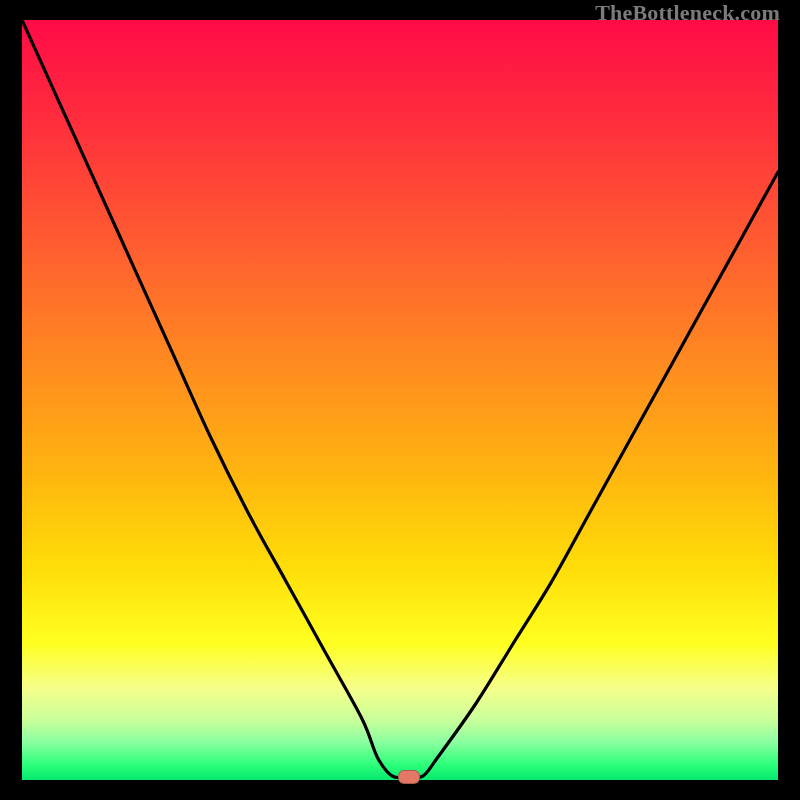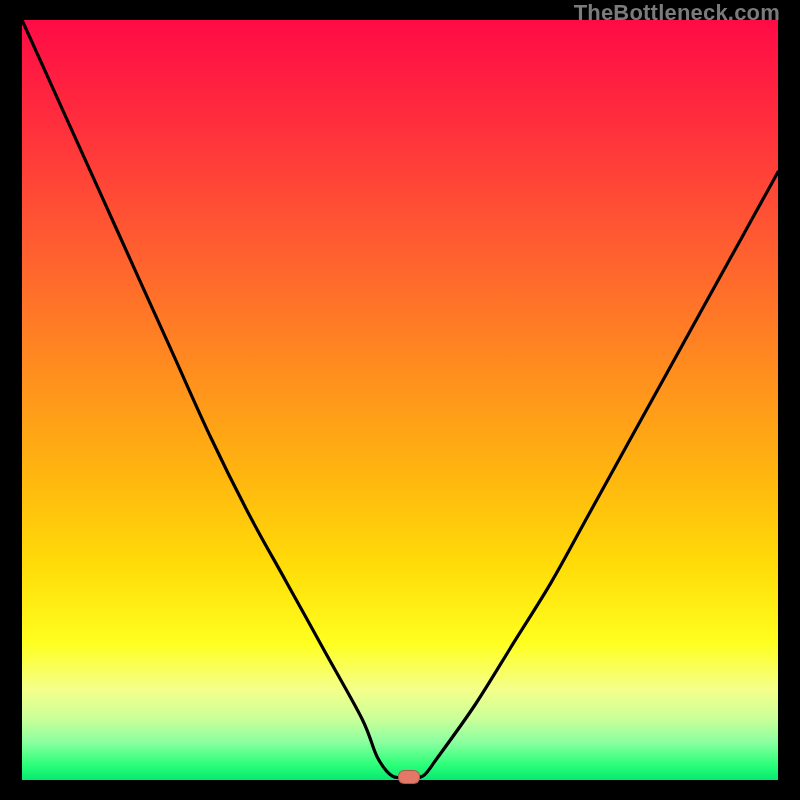--- a/index.html
+++ b/index.html
@@ -38,21 +38,21 @@
       #caff9a 92%,
       #8bffa0 95%,
       #2cff7a 98%,
       #06e96f 100%
     );
   }
   .watermark {
     position: absolute;
     top: 0px;
     right: 20px;
-    font-family: Liberation Sans, sans-serif;
+    font-family: Liberation Serif, serif;
     font-size: 22px;
     font-weight: 600;
     color: #7b7b7b;
     letter-spacing: 0.2px;
     user-select: none;
   }
   svg.curve {
     position: absolute;
     top: 20px;
     left: 22px;

